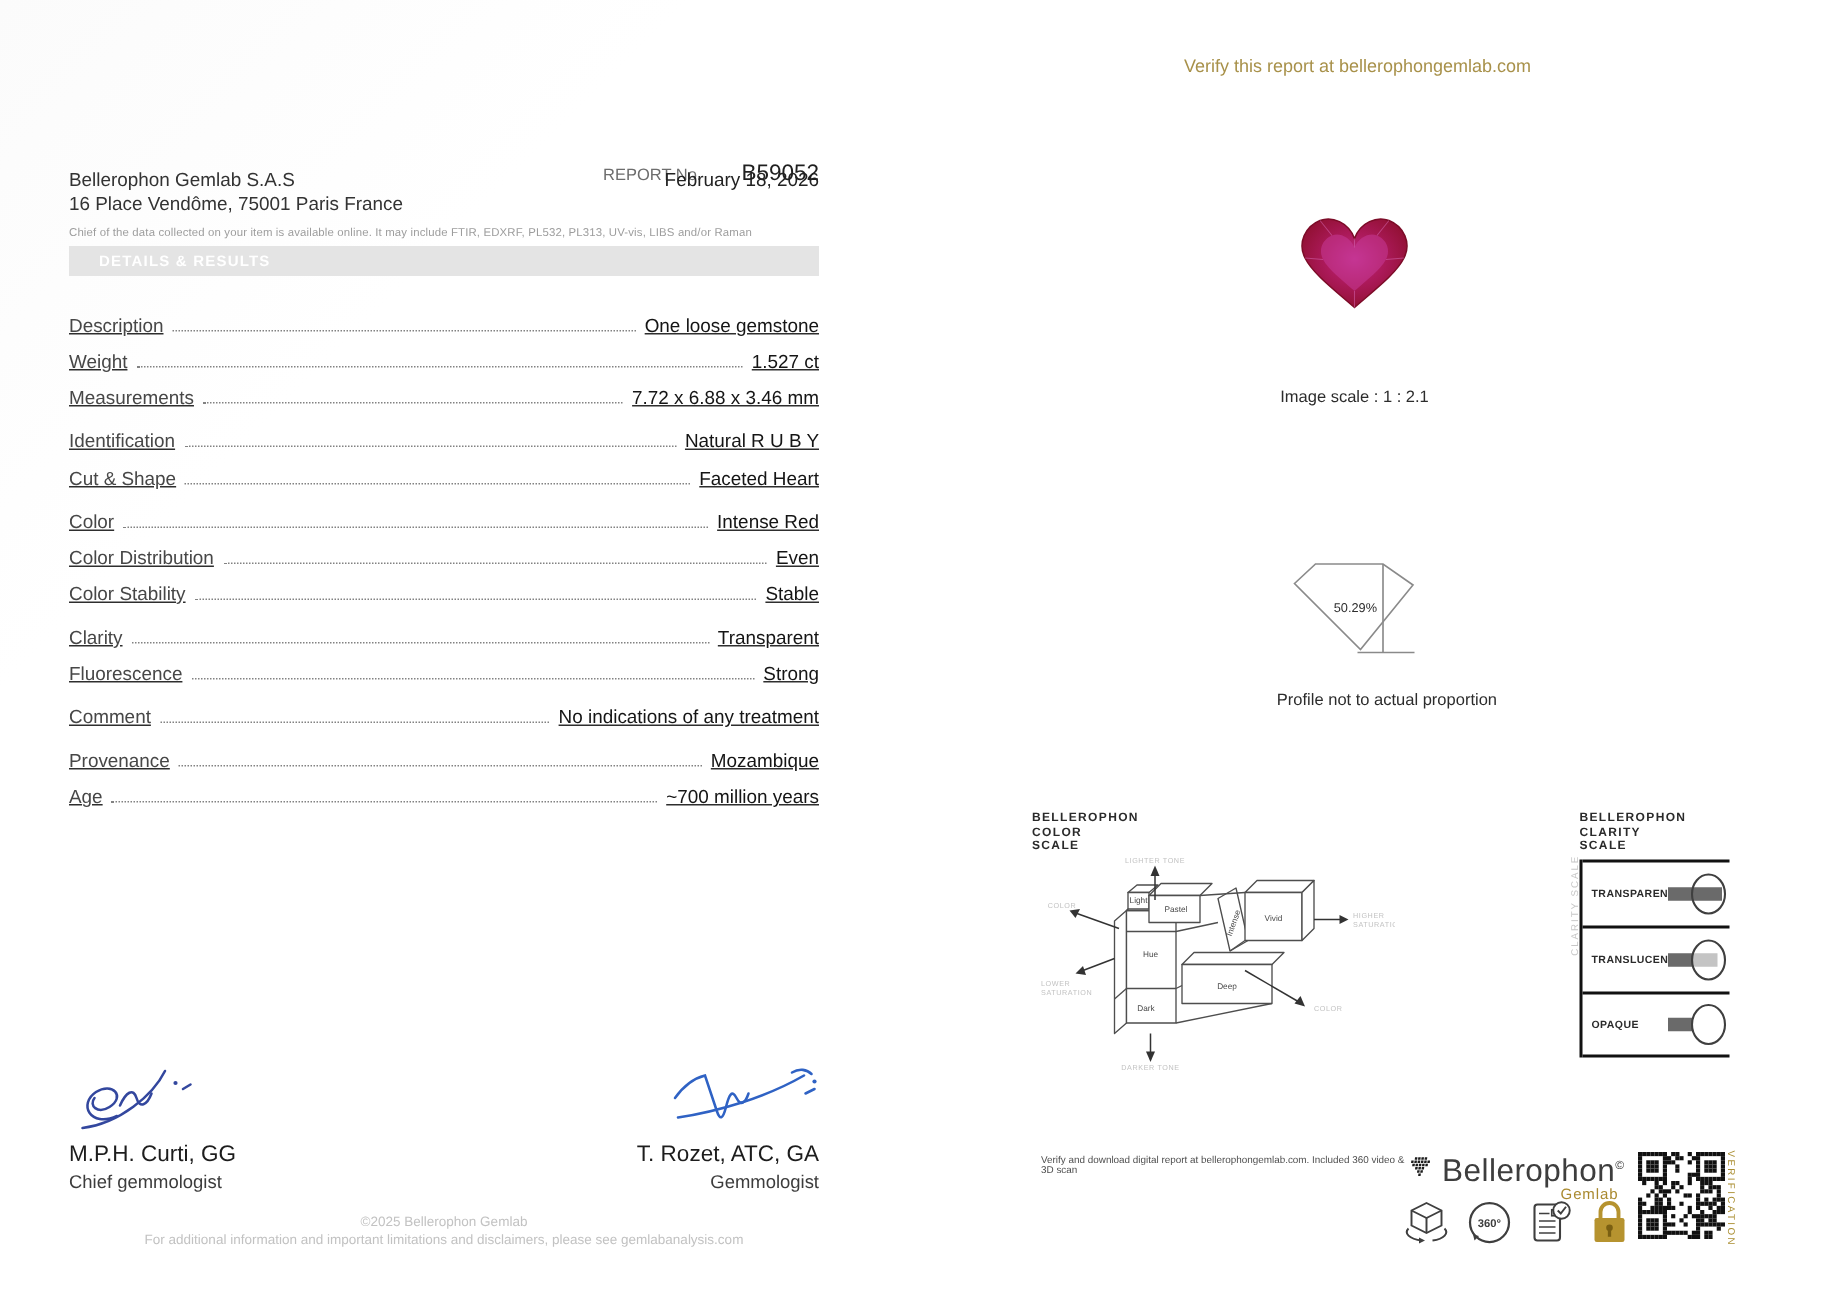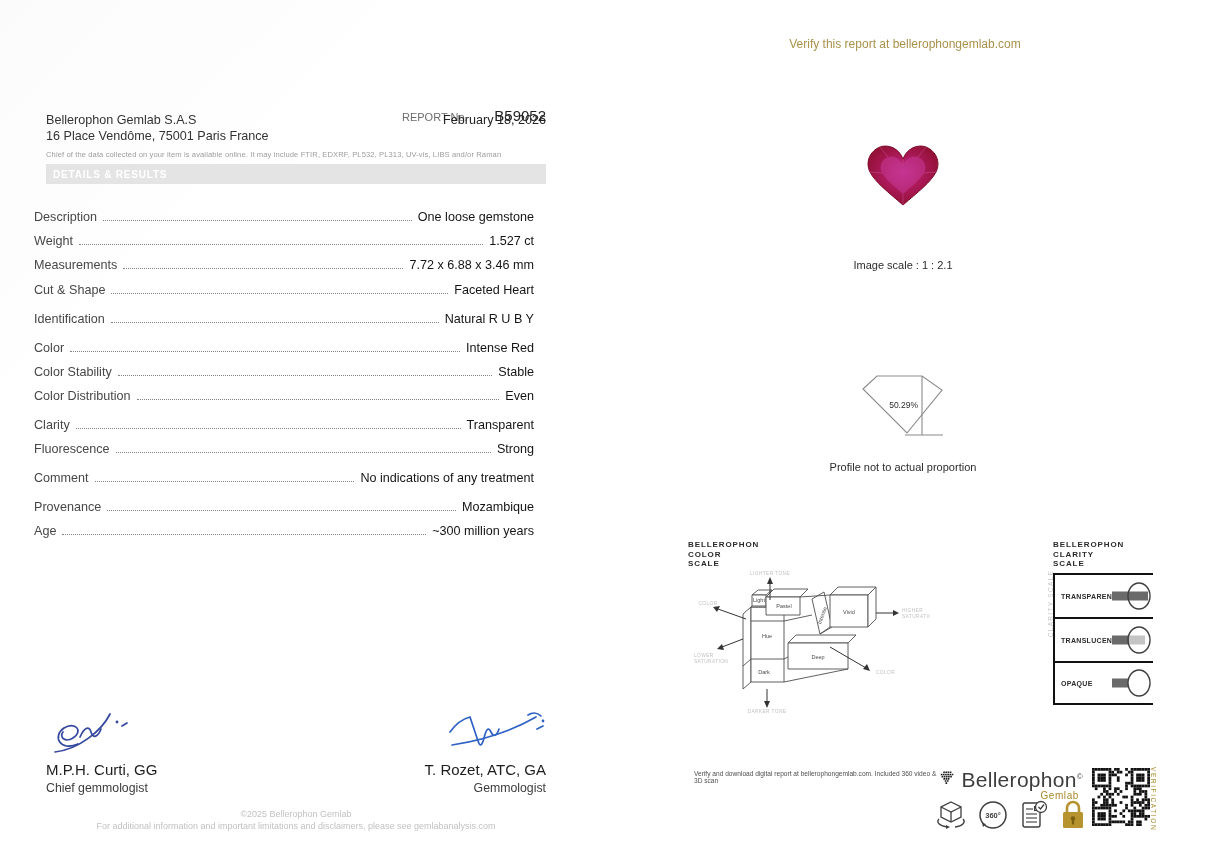--- a/index.html
+++ b/index.html
@@ -16,44 +16,44 @@
   
   .hdr { left:46px; top:110px; width:500px; }
   .hdr-title { font-size:12.6px; font-weight:bold; color:#a18a3a; letter-spacing:0.2px; }
   .hdr-repno-label { position:absolute; left:356px; top:1px; font-size:11px; color:#6d6d6d; }
   .hdr-repno { position:absolute; right:0; top:-3px; font-size:15px; color:#1f1f1f; }
   .hdr-line2 { position:relative; margin-top:3px; font-size:12.6px; color:#333; }
   .hdr-date { position:absolute; right:0; top:0; font-size:12.6px; color:#222; }
   .hdr-line3 { margin-top:2px; font-size:12.6px; color:#333; }
   .hdr-fine { margin-top:7px; font-size:7.6px; color:#9d9d9d; letter-spacing:0.1px; }
   .hdr-bar { margin-top:5px; height:20px; background:#e4e4e4; display:flex; align-items:center;
-             padding-left:7px; }
+             padding-left:20px; }
   .hdr-bar span { font-size:10px; font-weight:bold; color:#ffffff; letter-spacing:0.8px; }
 
   
-  .fields { left:34px; top:205px; width:500px; }
+  .fields { left:46px; top:205px; width:500px;text-decoration:underline; }
   .f-row { display:flex; align-items:flex-end; height:19px; margin-bottom:5.2px; }
   .f-row.gap { margin-top:10px; }
   .f-label { font-size:12.6px; color:#474747; white-space:nowrap; }
   .dots { flex:1; border-bottom:1.6px dotted #828282; margin:0 6px; height:1px;
           align-self:flex-end; margin-bottom:3px; }
   .f-value { font-size:12.6px; color:#151515; white-space:nowrap; }
 
   
   .sig-name { font-size:15px; color:#1d1d1d; }
   .sig-title { font-size:12.3px; color:#3c3c3c; margin-top:3px; }
   .sig-left-block { left:46px; top:761px; }
   .sig-right-block { right:680px; top:761px; text-align:right; }
 
   .footer { left:46px; top:808px; width:500px; text-align:center; color:#c2c2c2;
             font-size:9px; line-height:12px; }
 
   
   .img-scale { left:818px; top:259px; width:170px; text-align:center; font-size:11px; color:#2c2c2c; }
-  .profile-note { left:808px; top:461px; width:190px; text-align:center; font-size:11px; color:#2c2c2c; }
+  .profile-note { left:808px; top:461px; width:190px; text-align:right; font-size:11px; color:#2c2c2c; }
 
   .cs-heading { left:688px; top:540px; font-size:8px; font-weight:bold; color:#2a2a2a;
                 letter-spacing:0.9px; line-height:9.5px; }
   .cl-heading { left:1053px; top:540px; font-size:8px; font-weight:bold; color:#2a2a2a;
                 letter-spacing:0.9px; line-height:9.5px; }
   .cl-side { left:1013px; top:600px; width:75px; text-align:center;
              transform:rotate(-90deg); transform-origin:center;
              font-size:6.5px; color:#c7c7c7; letter-spacing:1.3px; }
 
   .cl-table { left:1053px; top:573px; width:100px;
@@ -108,44 +108,44 @@
     <div class="f-row">
         <span class="f-label">Weight</span>
         <span class="dots"></span>
         <span class="f-value">1.527 ct</span>
       </div>
     <div class="f-row">
         <span class="f-label">Measurements</span>
         <span class="dots"></span>
         <span class="f-value">7.72 x 6.88 x 3.46 mm</span>
       </div>
-    <div class="f-row">
-        <span class="f-label">Cut &amp; Shape</span>
-        <span class="dots"></span>
-        <span class="f-value">Faceted Heart</span>
-      </div>
     <div class="f-row gap">
         <span class="f-label">Identification</span>
         <span class="dots"></span>
         <span class="f-value">Natural R U B Y</span>
       </div>
+    <div class="f-row">
+        <span class="f-label">Cut &amp; Shape</span>
+        <span class="dots"></span>
+        <span class="f-value">Faceted Heart</span>
+      </div>
     <div class="f-row gap">
         <span class="f-label">Color</span>
         <span class="dots"></span>
         <span class="f-value">Intense Red</span>
       </div>
     <div class="f-row">
+        <span class="f-label">Color Distribution</span>
+        <span class="dots"></span>
+        <span class="f-value">Even</span>
+      </div>
+    <div class="f-row">
         <span class="f-label">Color Stability</span>
         <span class="dots"></span>
         <span class="f-value">Stable</span>
-      </div>
-    <div class="f-row">
-        <span class="f-label">Color Distribution</span>
-        <span class="dots"></span>
-        <span class="f-value">Even</span>
       </div>
     <div class="f-row gap">
         <span class="f-label">Clarity</span>
         <span class="dots"></span>
         <span class="f-value">Transparent</span>
       </div>
     <div class="f-row">
         <span class="f-label">Fluorescence</span>
         <span class="dots"></span>
         <span class="f-value">Strong</span>
@@ -156,21 +156,21 @@
         <span class="f-value">No indications of any treatment</span>
       </div>
     <div class="f-row gap">
         <span class="f-label">Provenance</span>
         <span class="dots"></span>
         <span class="f-value">Mozambique</span>
       </div>
     <div class="f-row">
         <span class="f-label">Age</span>
         <span class="dots"></span>
-        <span class="f-value">~300 million years</span>
+        <span class="f-value">~700 million years</span>
       </div>
   </div>
 
   <svg class="abs" style="left:46px;top:706px;" width="112" height="54" viewBox="0 0 112 54">
     <g fill="none" stroke="#33479e" stroke-width="1.7" stroke-linecap="round">
       <path d="M32,38 C14,46 6,30 18,22 C29,15 38,25 27,32 C19,37 13,31 17,26"></path>
       <path d="M34,31 C38,22 43,19 45,26 C47,33 52,31 55,23"></path>
       <path d="M9,46 C34,43 56,24 64,8"></path>
       <path d="M76,20 L81,17"></path>
     </g>

